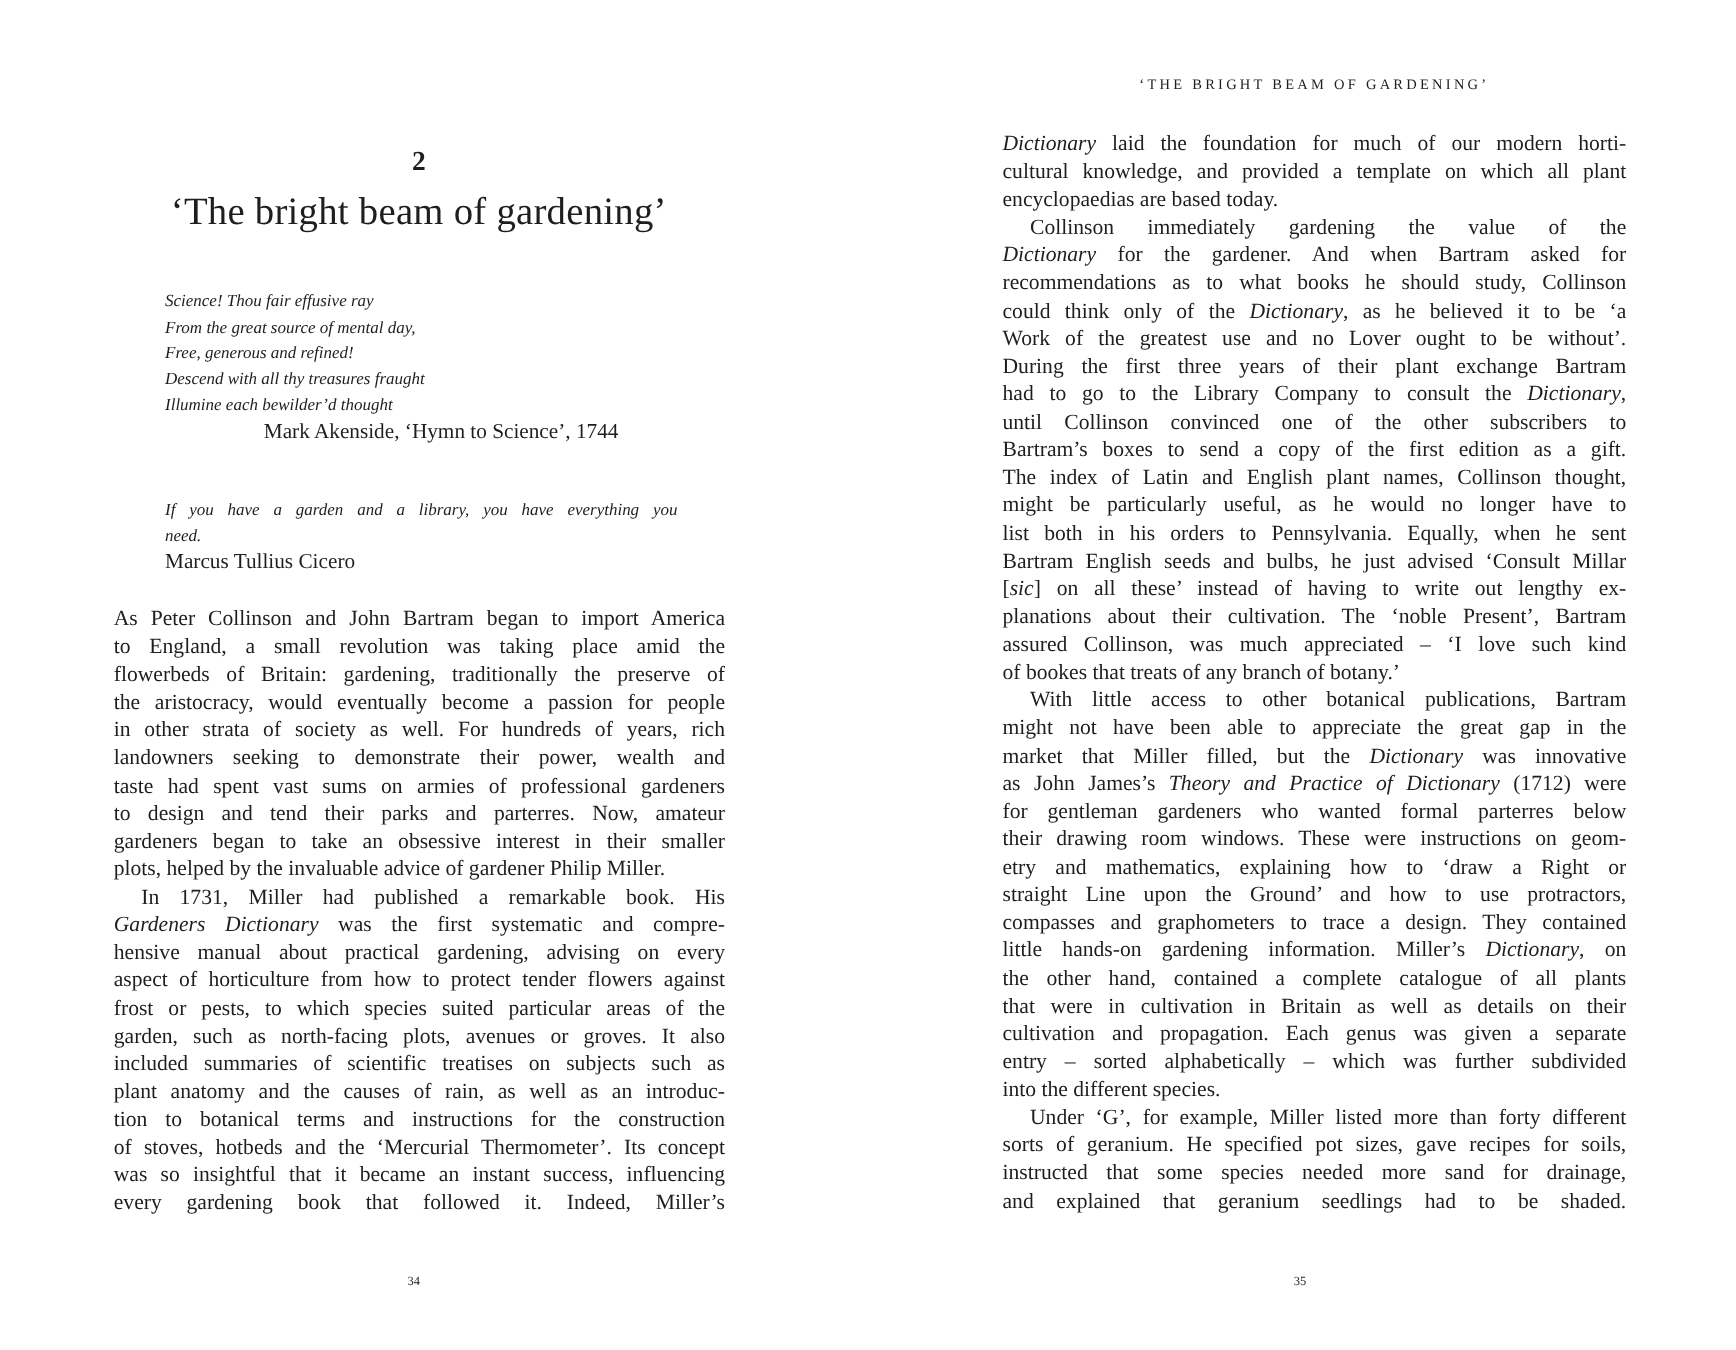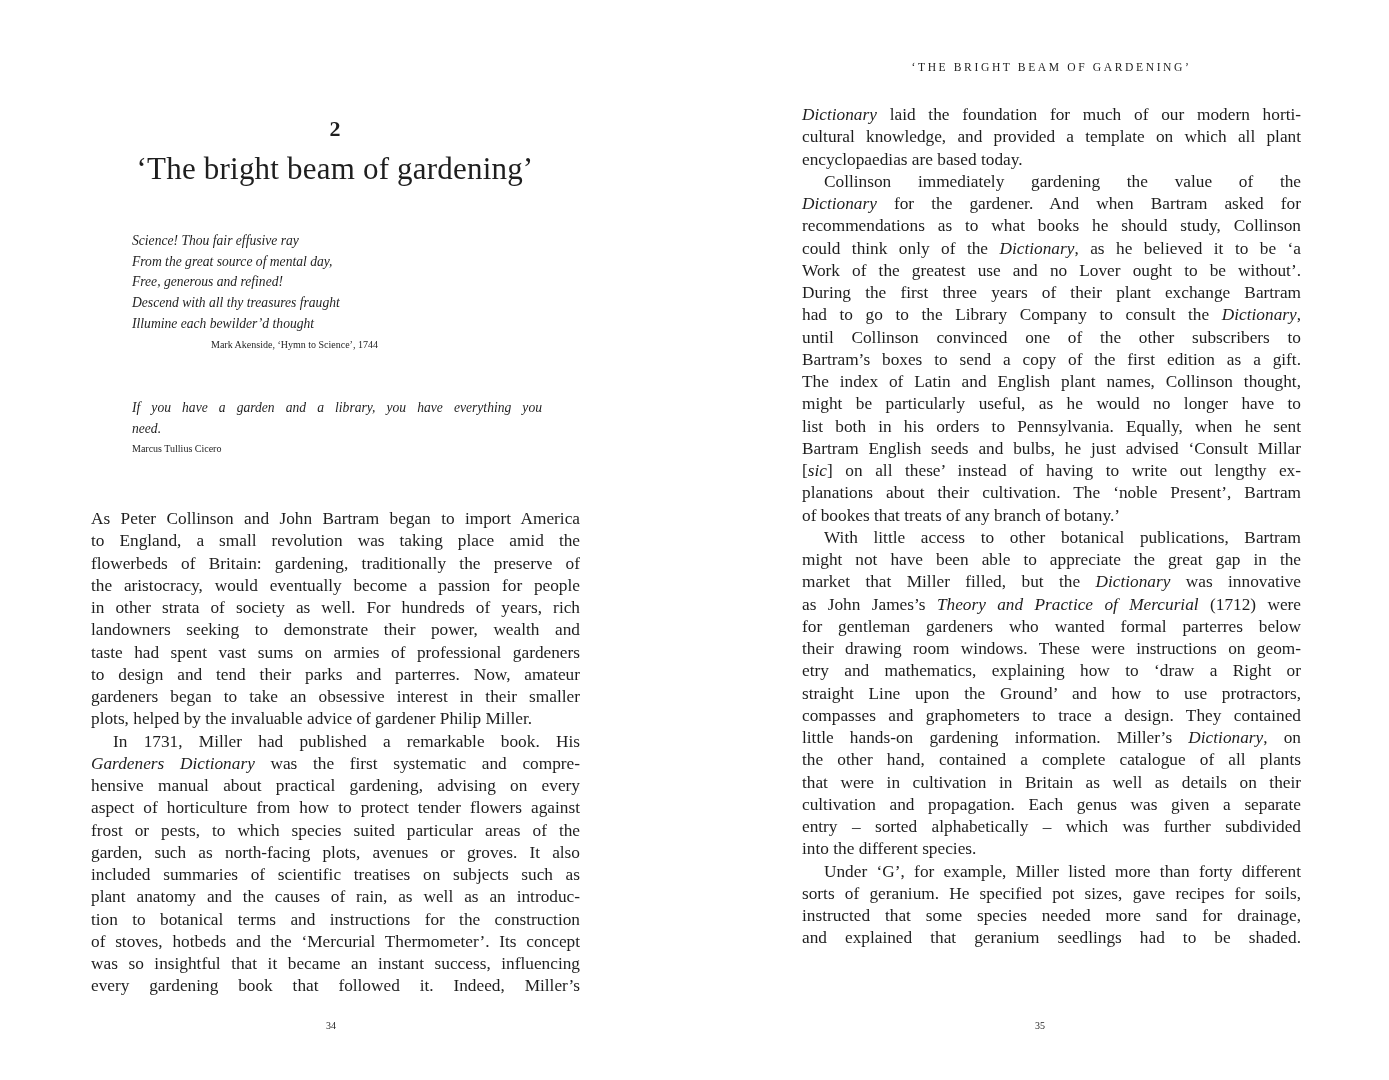--- a/index.html
+++ b/index.html
@@ -55,36 +55,36 @@
     .epigraph .verse {
       font-style: italic;
       white-space: nowrap;
     }
     .epigraph .quote {
       font-style: italic;
       text-align: justify;
       word-spacing: 2px;
     }
     .attribution {
-      font-size: 10px;
+      font-size: 17px;
       text-align: center;
       white-space: nowrap;
     }
     .attribution-1 { padding-left: 70px; text-align: left; margin-left: 9px; }
     .attribution-2 { padding-left: 0; text-align: left; }
 
     .body-text {
       position: absolute;
       font-size: 17.3px;
       line-height: 22.25px;
     }
     .body-left {
       left: 91px;
       width: 489px;
-      top: 508px;
+      top: 484px;
     }
     .body-right {
       left: 108px;
       width: 499px;
       top: 104px;
     }
     .line {
       display: block;
       height: 22.25px;
       white-space: nowrap;
@@ -183,25 +183,26 @@
       <span class="line">During the first three years of their plant exchange Bartram</span>
       <span class="line"><span>had to go to the Library Company to consult the </span><em>Dictionary</em><span>,</span></span>
       <span class="line">until Collinson convinced one of the other subscribers to</span>
       <span class="line">Bartram’s boxes to send a copy of the first edition as a gift.</span>
       <span class="line">The index of Latin and English plant names, Collinson thought,</span>
       <span class="line">might be particularly useful, as he would no longer have to</span>
       <span class="line">list both in his orders to Pennsylvania. Equally, when he sent</span>
       <span class="line">Bartram English seeds and bulbs, he just advised ‘Consult Millar</span>
       <span class="line"><span>[</span><em>sic</em><span>] on all these’ instead of having to write out lengthy ex-</span></span>
       <span class="line">planations about their cultivation. The ‘noble Present’, Bartram</span>
+      <span class="line">assured Collinson, was much appreciated – ‘I love such kind</span>
       <span class="line last">of bookes that treats of any branch of botany.’</span>
       <span class="line indent">With little access to other botanical publications, Bartram</span>
       <span class="line">might not have been able to appreciate the great gap in the</span>
       <span class="line"><span>market that Miller filled, but the </span><em>Dictionary</em><span> was innovative</span></span>
-      <span class="line"><span>as John James’s </span><em>Theory and Practice of Mercurial</em><span> (1712) were</span></span>
+      <span class="line"><span>as John James’s </span><em>Theory and Practice of Dictionary</em><span> (1712) were</span></span>
       <span class="line">for gentleman gardeners who wanted formal parterres below</span>
       <span class="line">their drawing room windows. These were instructions on geom-</span>
       <span class="line">etry and mathematics, explaining how to ‘draw a Right or</span>
       <span class="line">straight Line upon the Ground’ and how to use protractors,</span>
       <span class="line">compasses and graphometers to trace a design. They contained</span>
       <span class="line"><span>little hands-on gardening information. Miller’s </span><em>Dictionary</em><span>, on</span></span>
       <span class="line">the other hand, contained a complete catalogue of all plants</span>
       <span class="line">that were in cultivation in Britain as well as details on their</span>
       <span class="line">cultivation and propagation. Each genus was given a separate</span>
       <span class="line">entry – sorted alphabetically – which was further subdivided</span>

